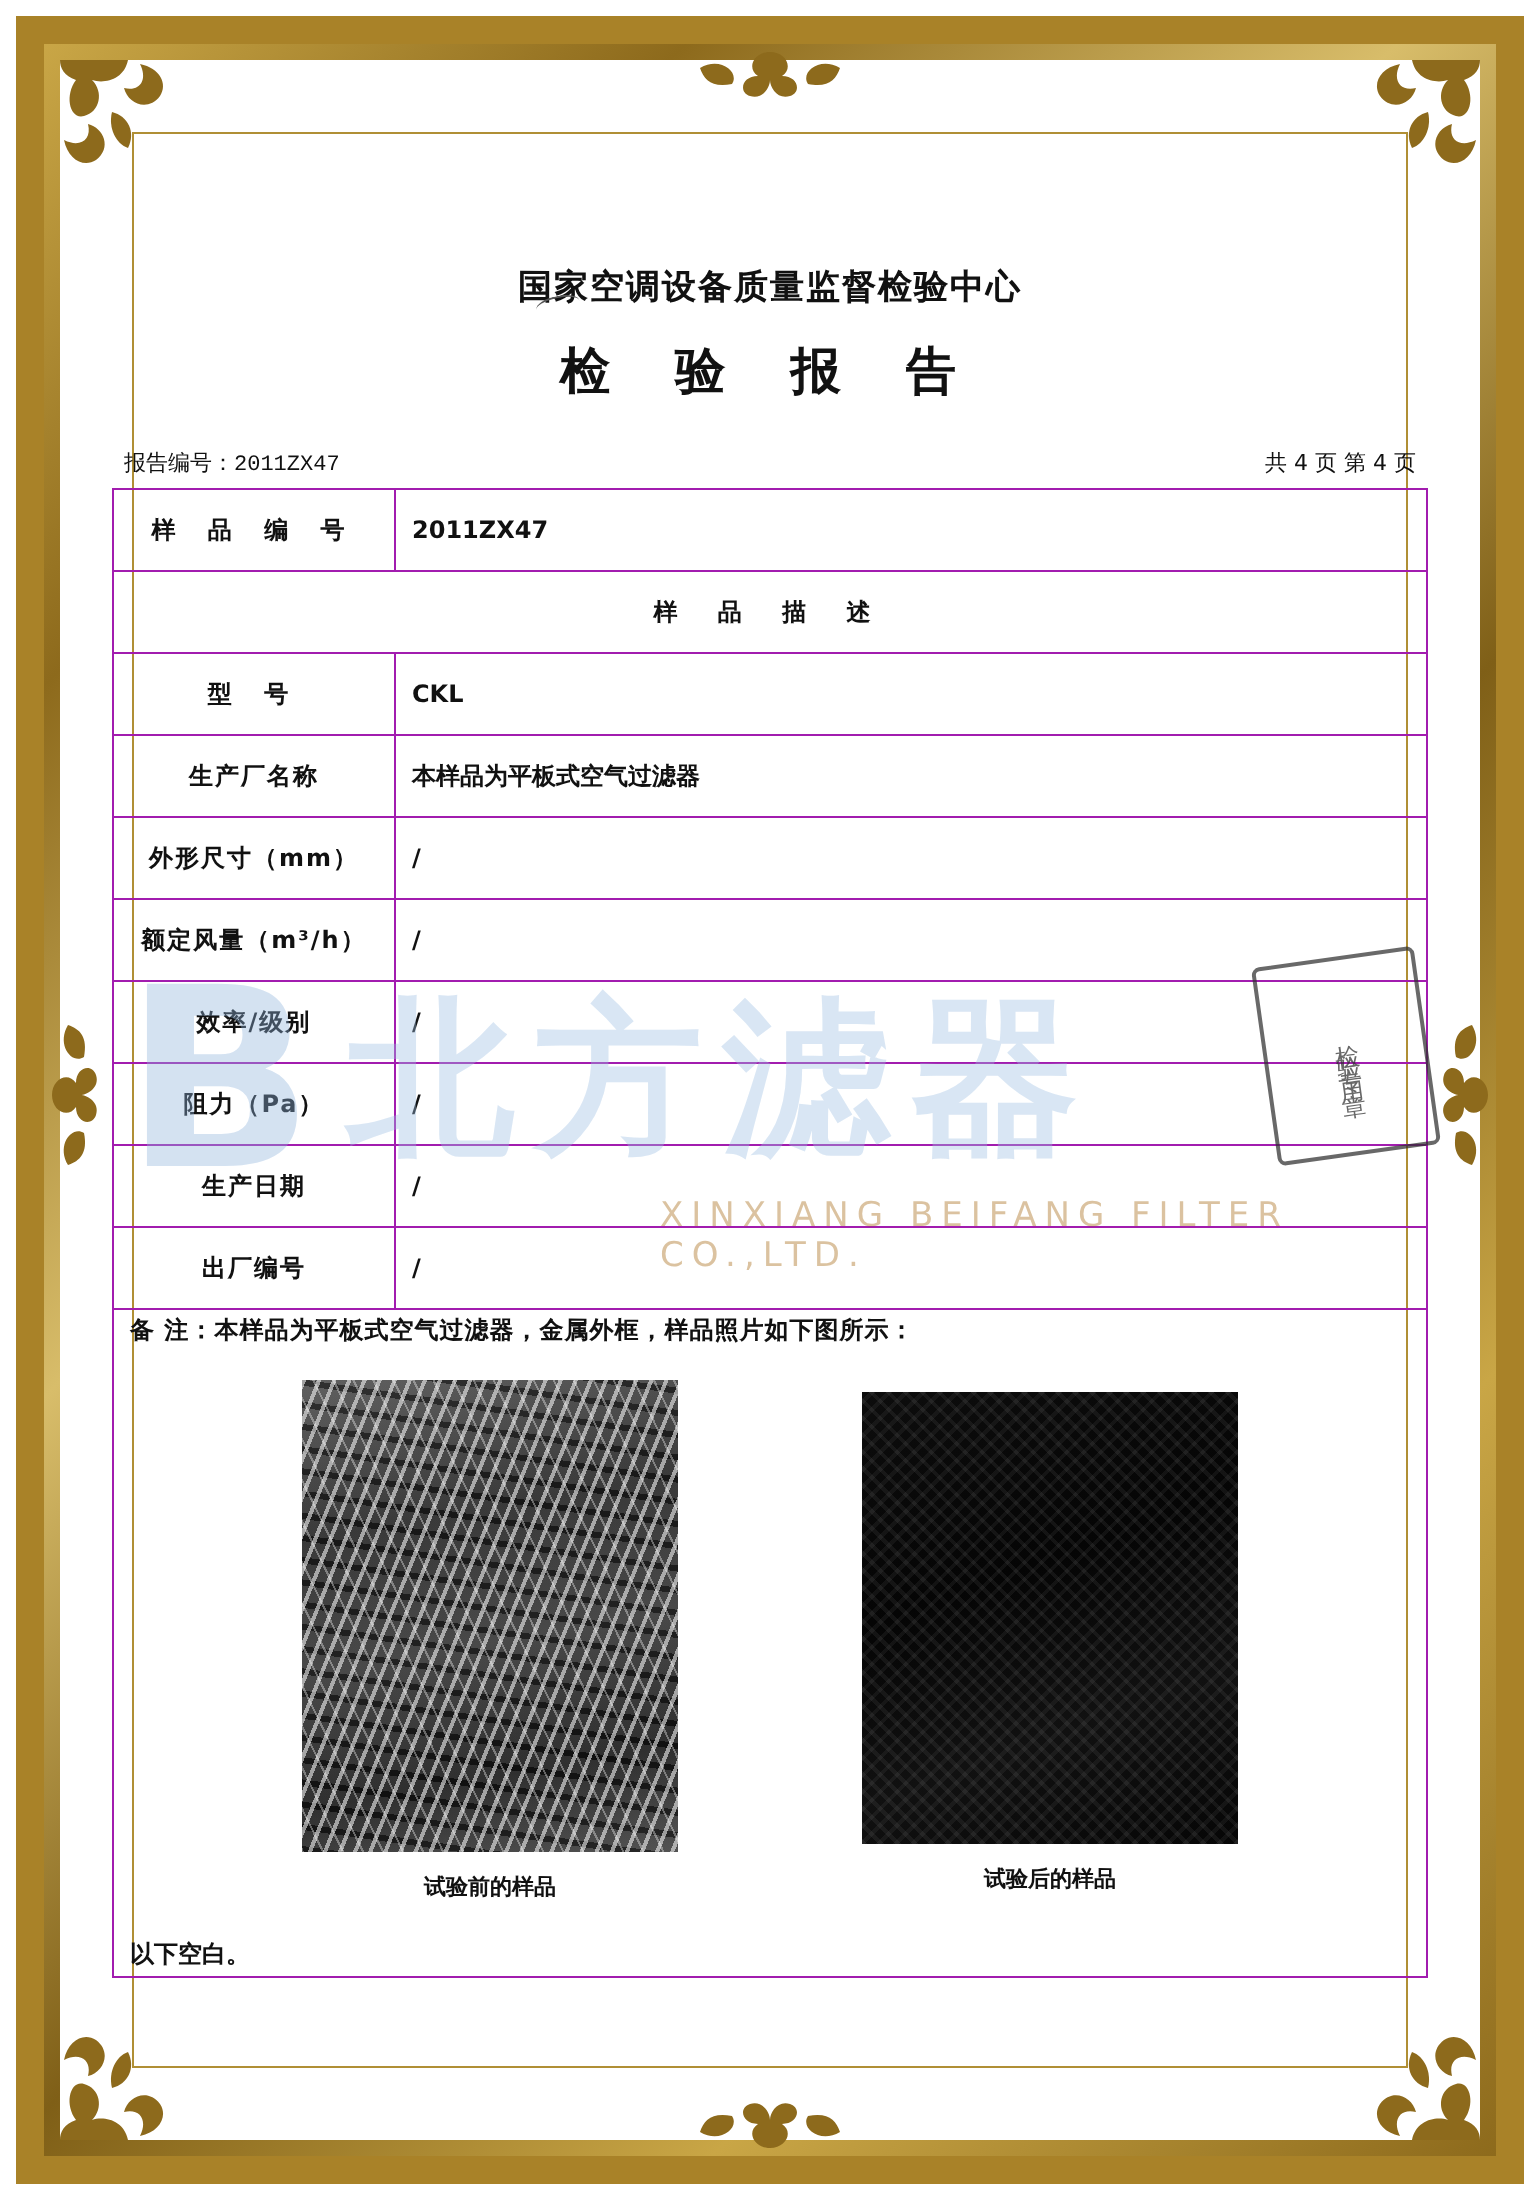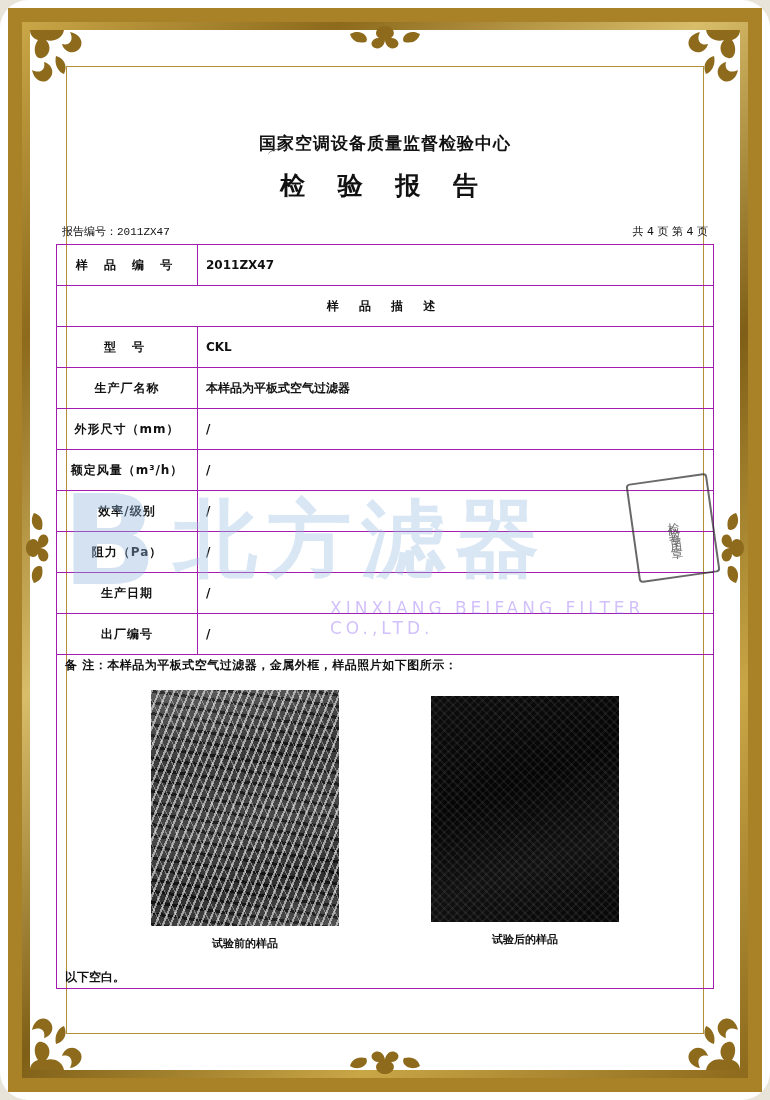--- a/index.html
+++ b/index.html
@@ -6,21 +6,20 @@
   body{
     width:770px;height:1100px;
     background:#e8e4da;
     font-family:"Liberation Serif","DejaVu Serif",serif;
     overflow:hidden;
   }
   .page{
     position:relative;width:770px;height:1100px;
     background:#ffffff;
     box-sizing:border-box;
-    border-radius:28px;
   }
   
   .gold-outer{
     position:absolute;left:8px;top:8px;right:8px;bottom:8px;
     border:14px solid #a98228;
     background:
       linear-gradient(135deg,#c9a646 0%,#8d6a1c 18%,#d8bd6a 38%,#7f5f17 58%,#c9a646 78%,#8d6a1c 100%);
     box-sizing:border-box;
     border-image:none;
   }
@@ -172,21 +171,21 @@
     font-family:"DejaVu Sans","Liberation Sans",sans-serif;
     line-height:1;margin-left:32px;letter-spacing:-12px;
   }
   .wm-cn{
     font-size:84px;font-weight:bold;color:#9dbfe3;
     font-family:"DejaVu Sans","Liberation Sans",sans-serif;
     letter-spacing:10px;margin-left:28px;
   }
   .wm-en{
     position:absolute;left:300px;top:158px;
-    font-size:17px;color:#8b5cf6;letter-spacing:4px;
+    font-size:17px;color:#a16207;letter-spacing:4px;
     font-family:"DejaVu Sans","Liberation Sans",sans-serif;
   }
   
   .stamp{
     position:absolute;right:56px;top:478px;
     width:78px;height:96px;
     border:2px solid #2f2f2f;border-radius:4px;
     transform:rotate(-8deg);
     opacity:.72;
     display:flex;align-items:center;justify-content:center;

